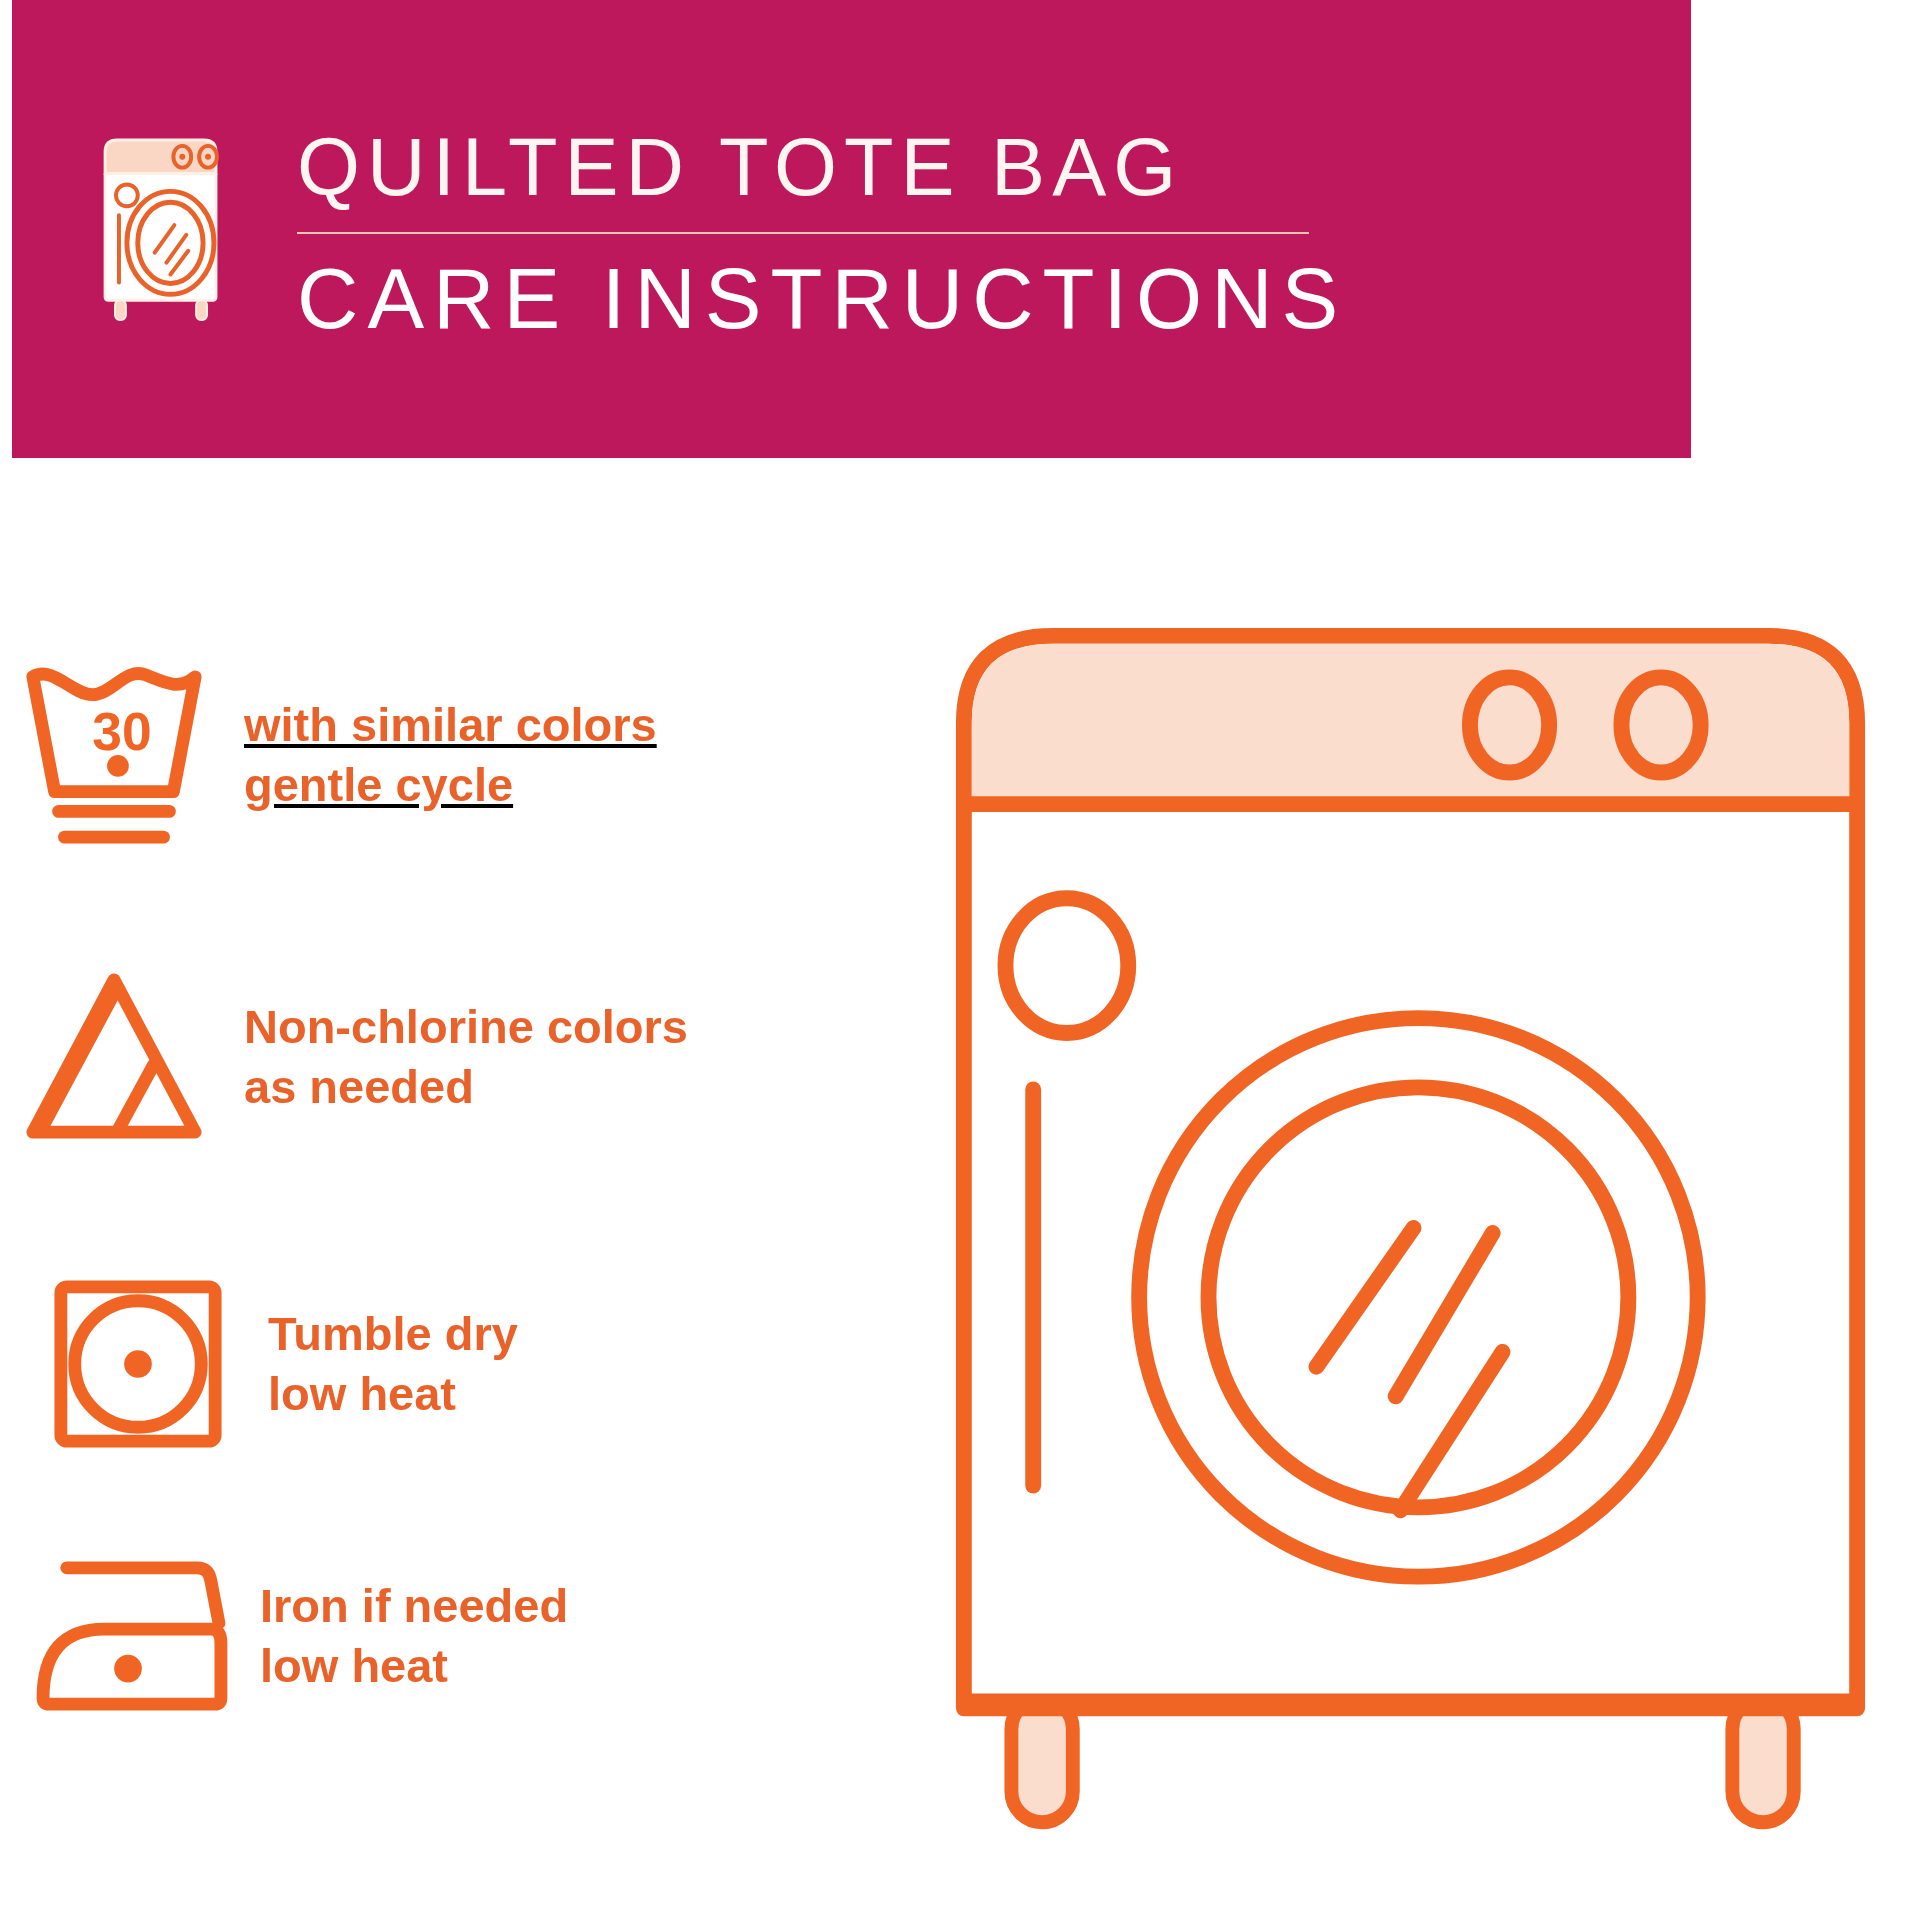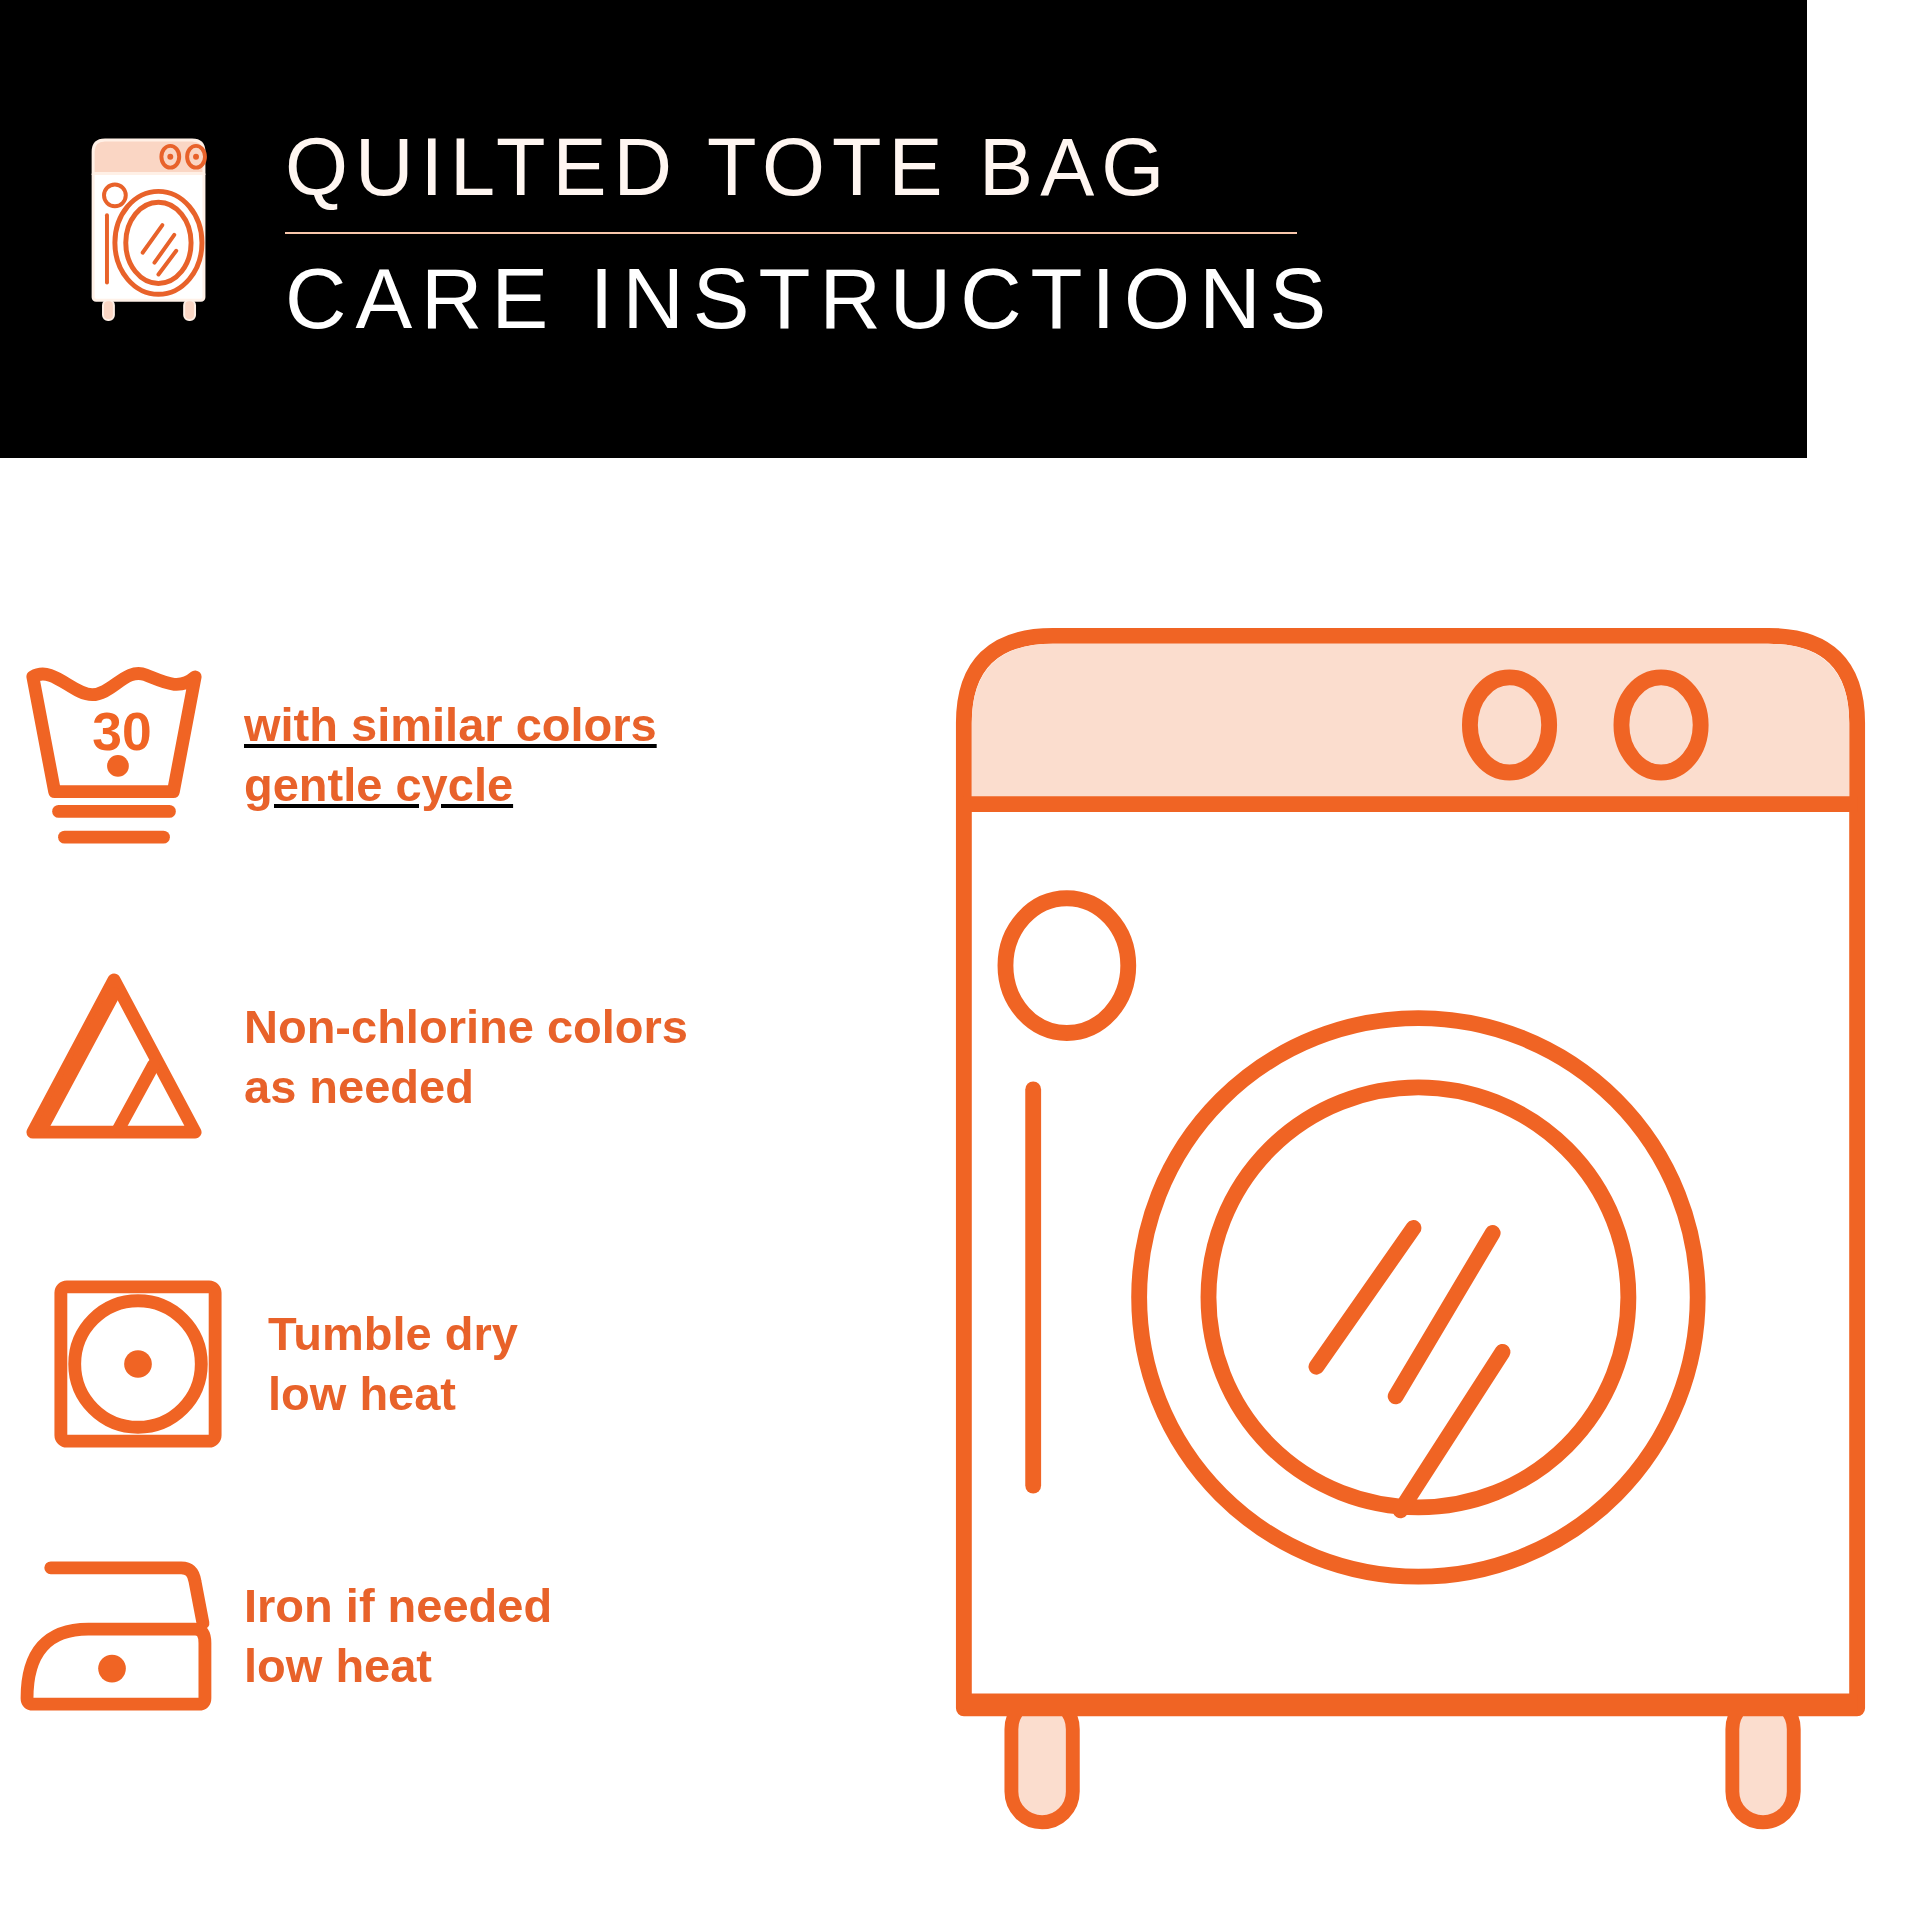--- a/index.html
+++ b/index.html
@@ -14,25 +14,25 @@
     position: relative;
     width: 1927px;
     height: 1927px;
     background: #ffffff;
     overflow: hidden;
   }
 
   
   .header {
     position: absolute;
-    left: 0;
+    left: 12px;
     top: 0;
-    width: 1807px;
+    width: 1679px;
     height: 458px;
-    background: #000000;
+    background: #be185d;
   }
   .header-icon {
     position: absolute;
     left: 77px;
     top: 134px;
     width: 149px;
     height: 188px;
   }
   .header-text {
     position: absolute;
@@ -75,21 +75,21 @@
     position: absolute;
     left: 0;
     width: 891px;
     height: 208px;
     display: flex;
     align-items: center;
   }
   .care-row.r0 { top: 193px; text-decoration: underline; }
   .care-row.r1 { top: 495px; }
   .care-row.r2 { top: 802px; padding-left: 24px; }
-  .care-row.r3 { top: 1074px; }
+  .care-row.r3 { top: 1074px; padding-left: 16px; }
 
   .care-icon {
     width: 228px;
     min-width: 228px;
     height: 198px;
     display: flex;
     align-items: center;
     justify-content: center;
   }
   .care-text {

